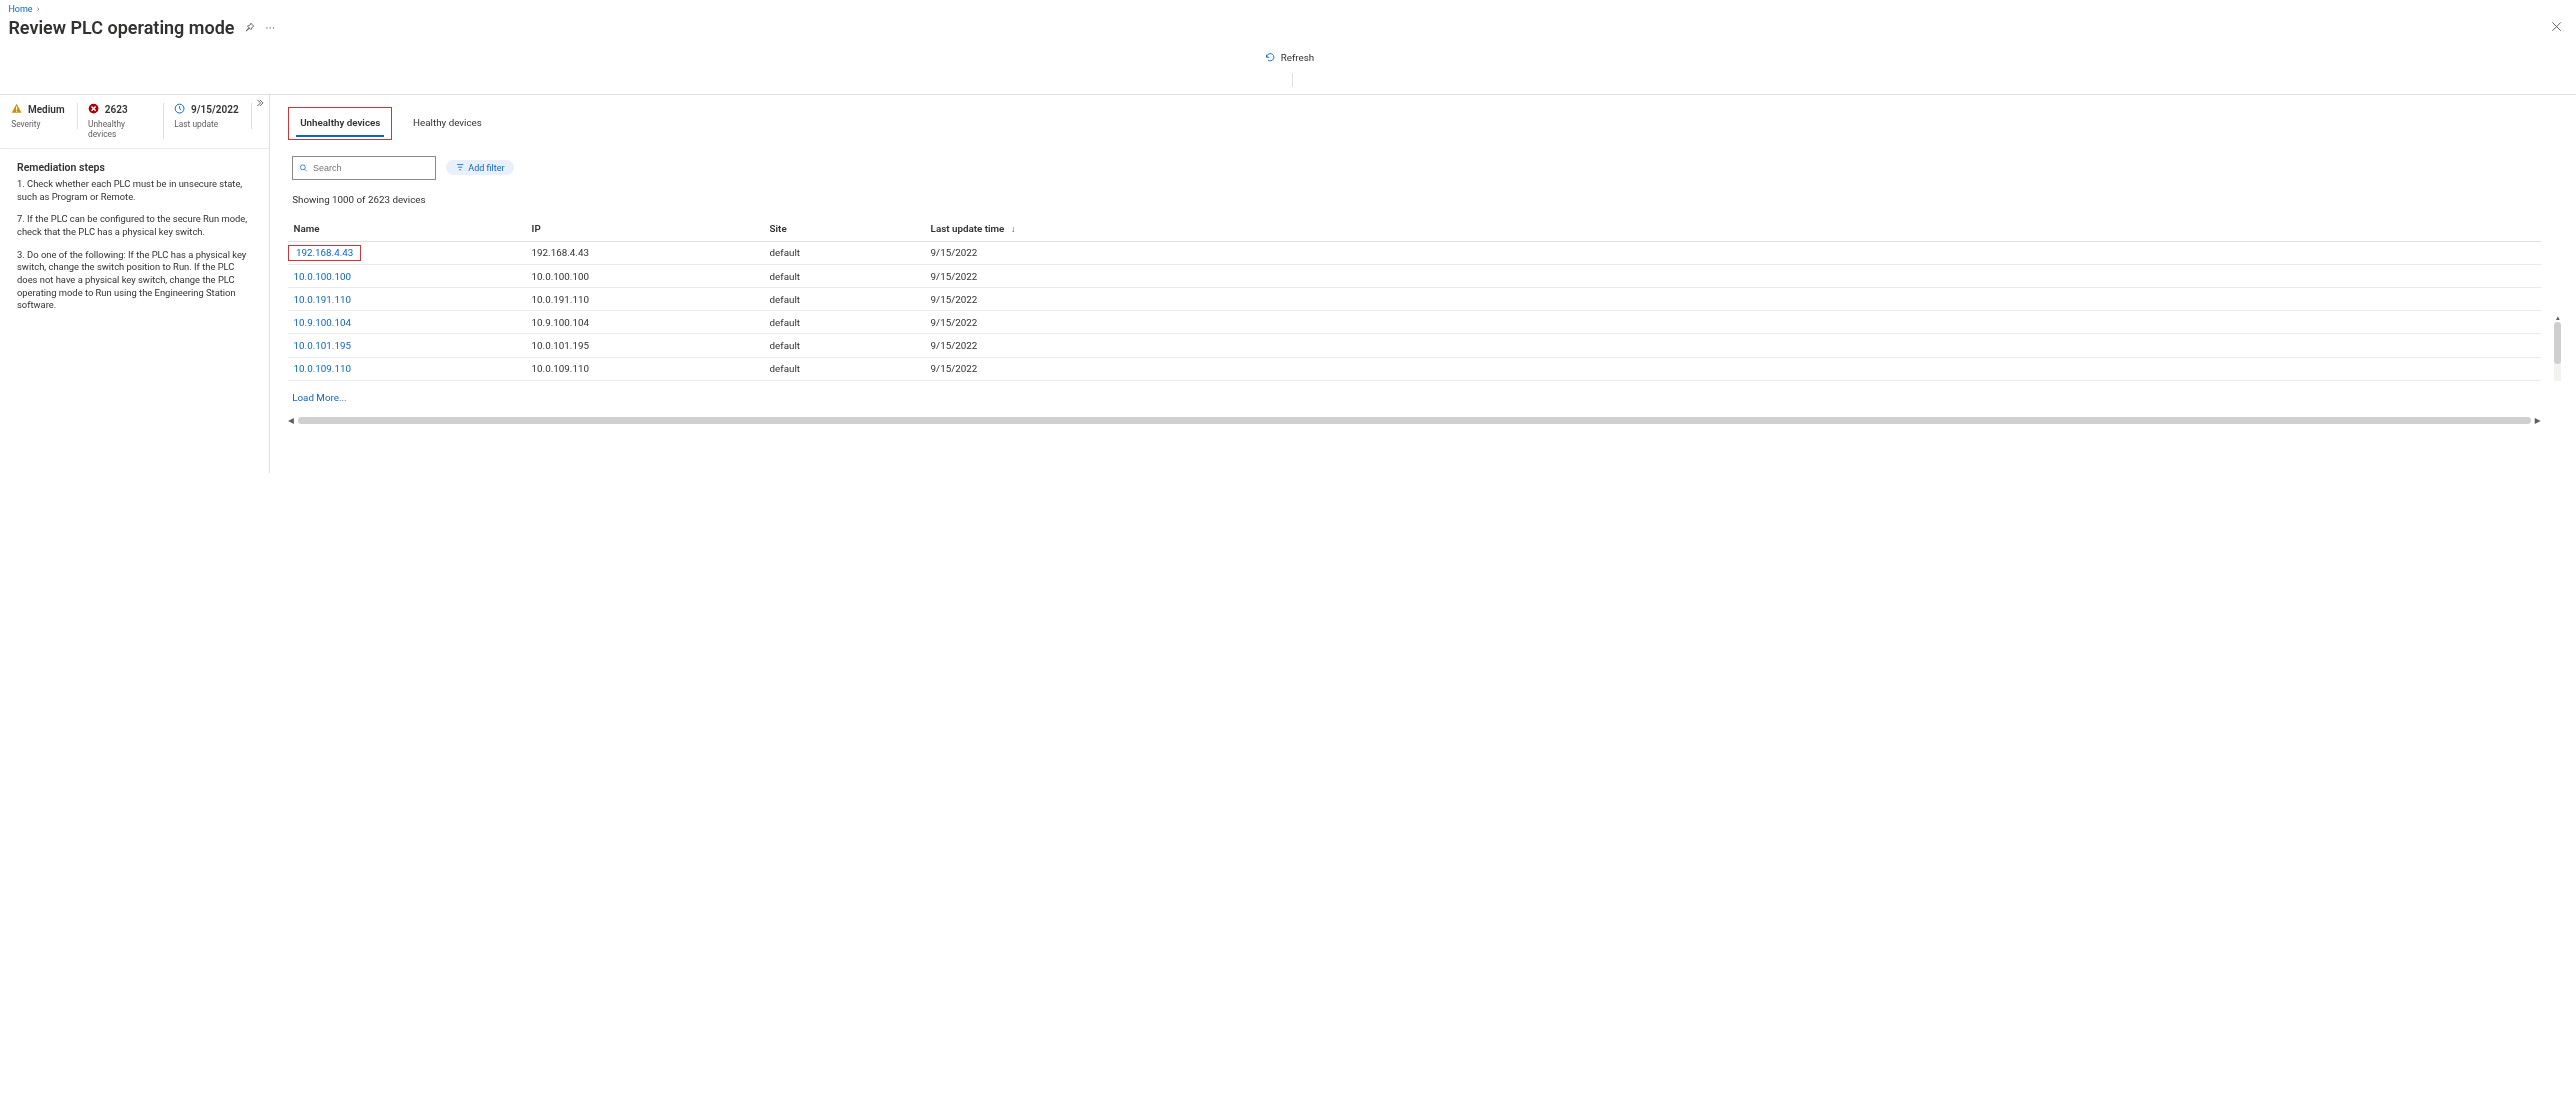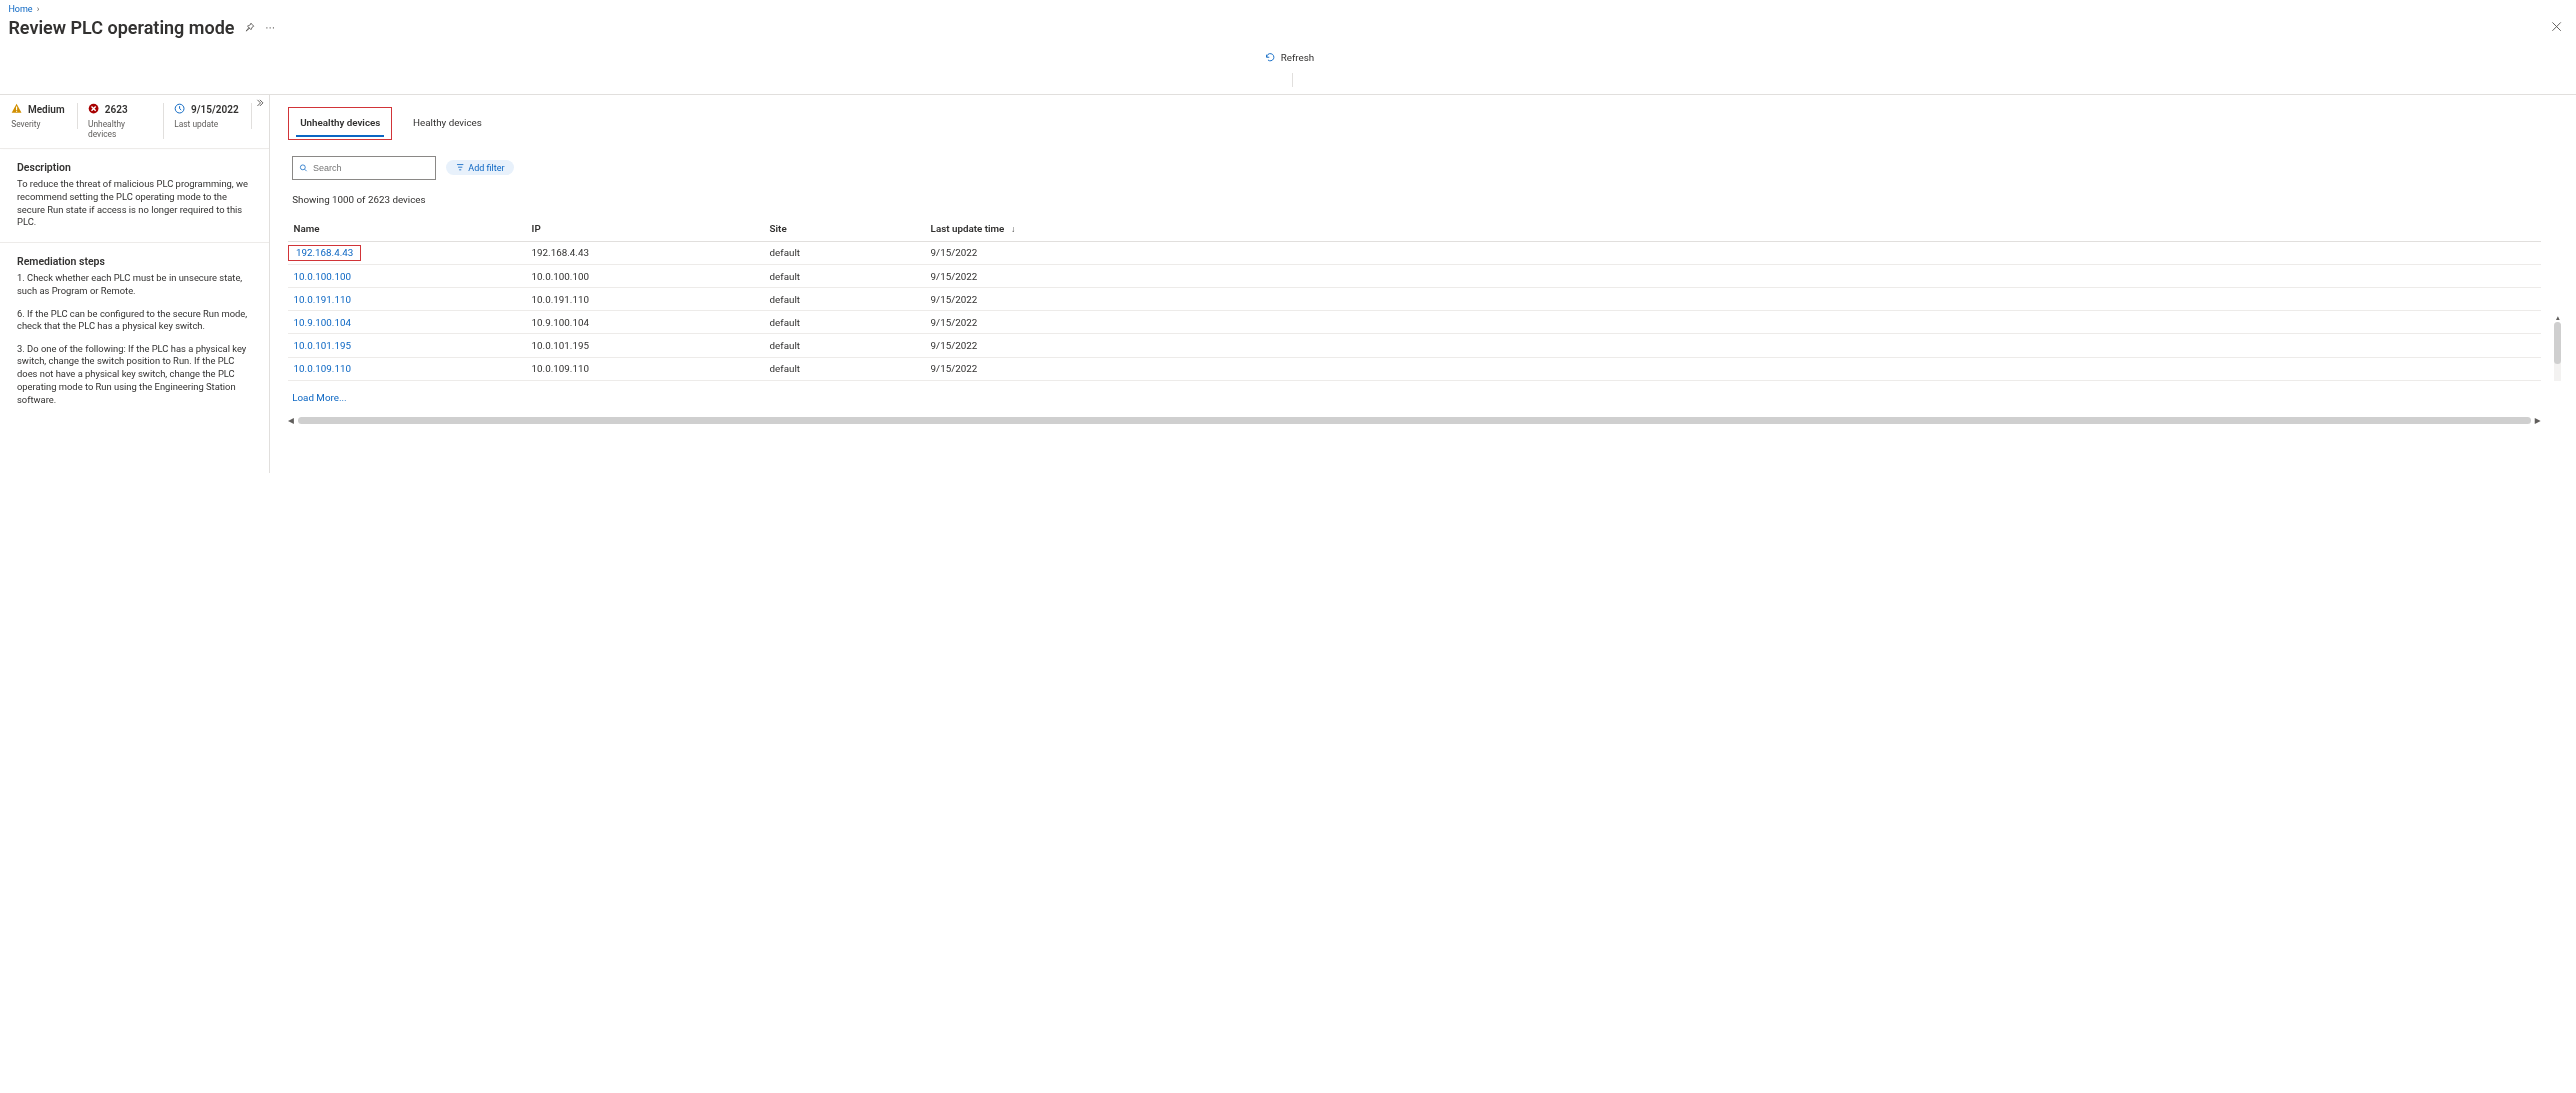--- a/index.html
+++ b/index.html
@@ -266,29 +266,25 @@
         </div>
         <div class="metric-sub">Last update</div>
       </div>
       <span class="metrics-more">
         <svg width="9.8" height="9.8" viewBox="0 0 16 16" fill="none" stroke="#605e5c" stroke-width="1.6">
             <path d="M4 3l5 5-5 5M8 3l5 5-5 5"></path>
           </svg>
       </span>
     </div>
 
-    <div class="section">
-      <h3>Description</h3>
-      <p>To reduce the threat of malicious PLC programming, we recommend setting the PLC operating mode to the secure Run state if access is no longer required to this PLC.</p>
-    </div>
 
     <div class="section" style="border-bottom:none;">
       <h3>Remediation steps</h3>
       <p>1. Check whether each PLC must be in unsecure state, such as Program or Remote.</p>
-      <p>6. If the PLC can be configured to the secure Run mode, check that the PLC has a physical key switch.</p>
+      <p>7. If the PLC can be configured to the secure Run mode, check that the PLC has a physical key switch.</p>
       <p>3. Do one of the following: If the PLC has a physical key switch, change the switch position to Run. If the PLC does not have a physical key switch, change the PLC operating mode to Run using the Engineering Station software.</p>
     </div>
 
   </div>
 
   <div class="right-pane">
 
     <div class="tabs-wrap">
       <span class="tab-highlight">
         <span class="tabs" style="display:inline-flex;">

